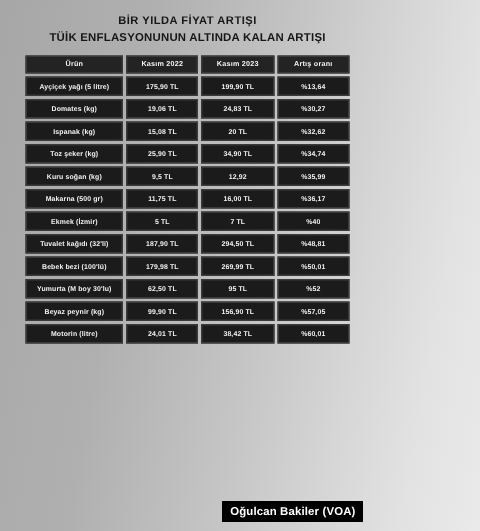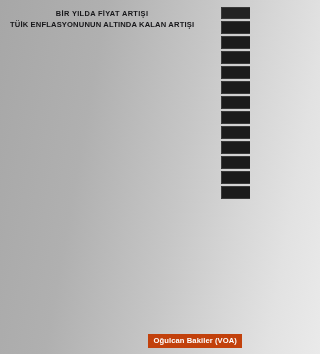--- a/index.html
+++ b/index.html
@@ -12,21 +12,21 @@
     overflow: hidden;
     font-family: "Liberation Sans", sans-serif;
     background: linear-gradient(100deg, #a7a7a7 0%, #b0b0b0 28%, #c6c6c6 55%, #d6d6d6 72%, #e2e2e2 86%, #eaeaea 100%);
   }
   .page {
     position: relative;
     width: 250px;
     height: 354px;
     box-sizing: border-box;
     display: flex;
-    flex-direction: row;
+    flex-direction: column;
   }
   .title-block {
     padding: 9px 10px 0 10px;
     text-align: center;
     color: #17171a;
   }
   .title-line {
     font-size: 7.4px;
     font-weight: bold;
     letter-spacing: 0.35px;
@@ -74,21 +74,21 @@
   .footer {
     position: absolute;
     left: 0;
     right: 0;
     bottom: 6px;
     display: flex;
     justify-content: flex-end;
     padding-right: 8px;
   }
   .credit {
-    background: #c2410c;
+    background: #000000;
     color: #ffffff;
     font-size: 7.6px;
     font-weight: bold;
     letter-spacing: 0.1px;
     padding: 2.5px 5px 3px 5px;
     white-space: nowrap;
   }
 </style>
 </head>
 <body>

